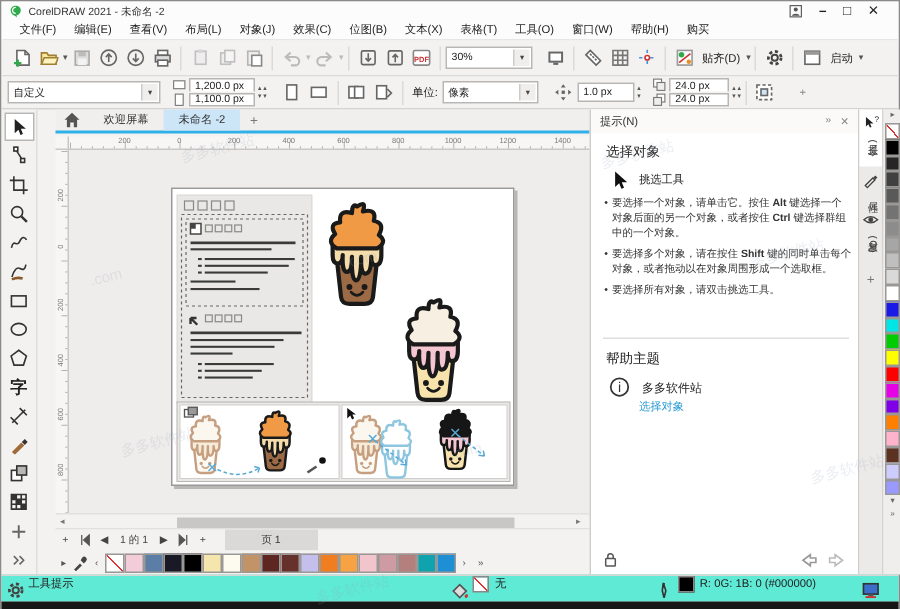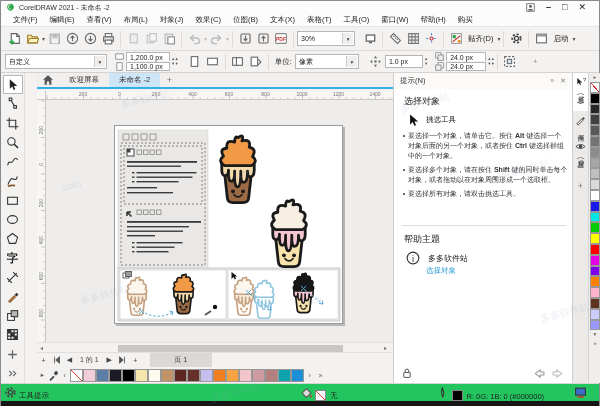--- a/index.html
+++ b/index.html
@@ -68,21 +68,21 @@
 .tips-foot{position:absolute;left:0;bottom:0;width:100%;height:20px;display:flex;align-items:center;padding:0 7px}
 .tips-foot .nav{margin-left:auto;display:flex;gap:7px}
 .docker{position:absolute;left:572px;top:0;width:16px;height:310px;background:#eceae8;border-right:1px solid #d5d3d1}
 .dk-tab{display:flex;flex-direction:column;align-items:center;padding:4px 0 6px;gap:3px}
 .dk-tab.sel{background:#fff}
 .dk-tab .vtext{writing-mode:vertical-rl;font-size:6.5px;color:#444;letter-spacing:1px}
 .dk-plus{text-align:center;color:#777;font-size:9px;padding-top:6px}
 .rpal{position:absolute;left:588px;top:0;width:12px;height:310px;background:#f0eeec;display:flex;flex-direction:column;align-items:center}
 .rpal .sw{width:10px;height:10.8px;border:1px solid #9a9896;flex:none}
 .rpal .ctl{font-size:5.5px;color:#666;height:9px;line-height:9px}
-.statusbar{position:absolute;left:0;top:382px;width:100%;height:18px;background:#22c55e;border-top:1px solid #d8d6d4;display:flex;align-items:flex-end;font-size:7.5px;color:#222}
+.statusbar{position:absolute;left:0;top:382px;width:100%;height:18px;background:#5eead4;border-top:1px solid #d8d6d4;display:flex;align-items:flex-start;font-size:7.5px;color:#222}
 .blackstrip{position:absolute;left:0;top:400px;width:100%;height:6px;background:#161616}
 .swatchbox{width:11px;height:11px;border:1px solid #888;display:inline-block}
 .nofill{background:linear-gradient(to top right,#fff 46%,#d33 46%,#d33 54%,#fff 54%)}
 .watermark{position:absolute;font-size:10px;color:rgba(150,165,188,.20);transform:rotate(-14deg);white-space:nowrap;pointer-events:none;z-index:50}
 </style>
 </head>
 <body>
 
 <div class="window">
 

